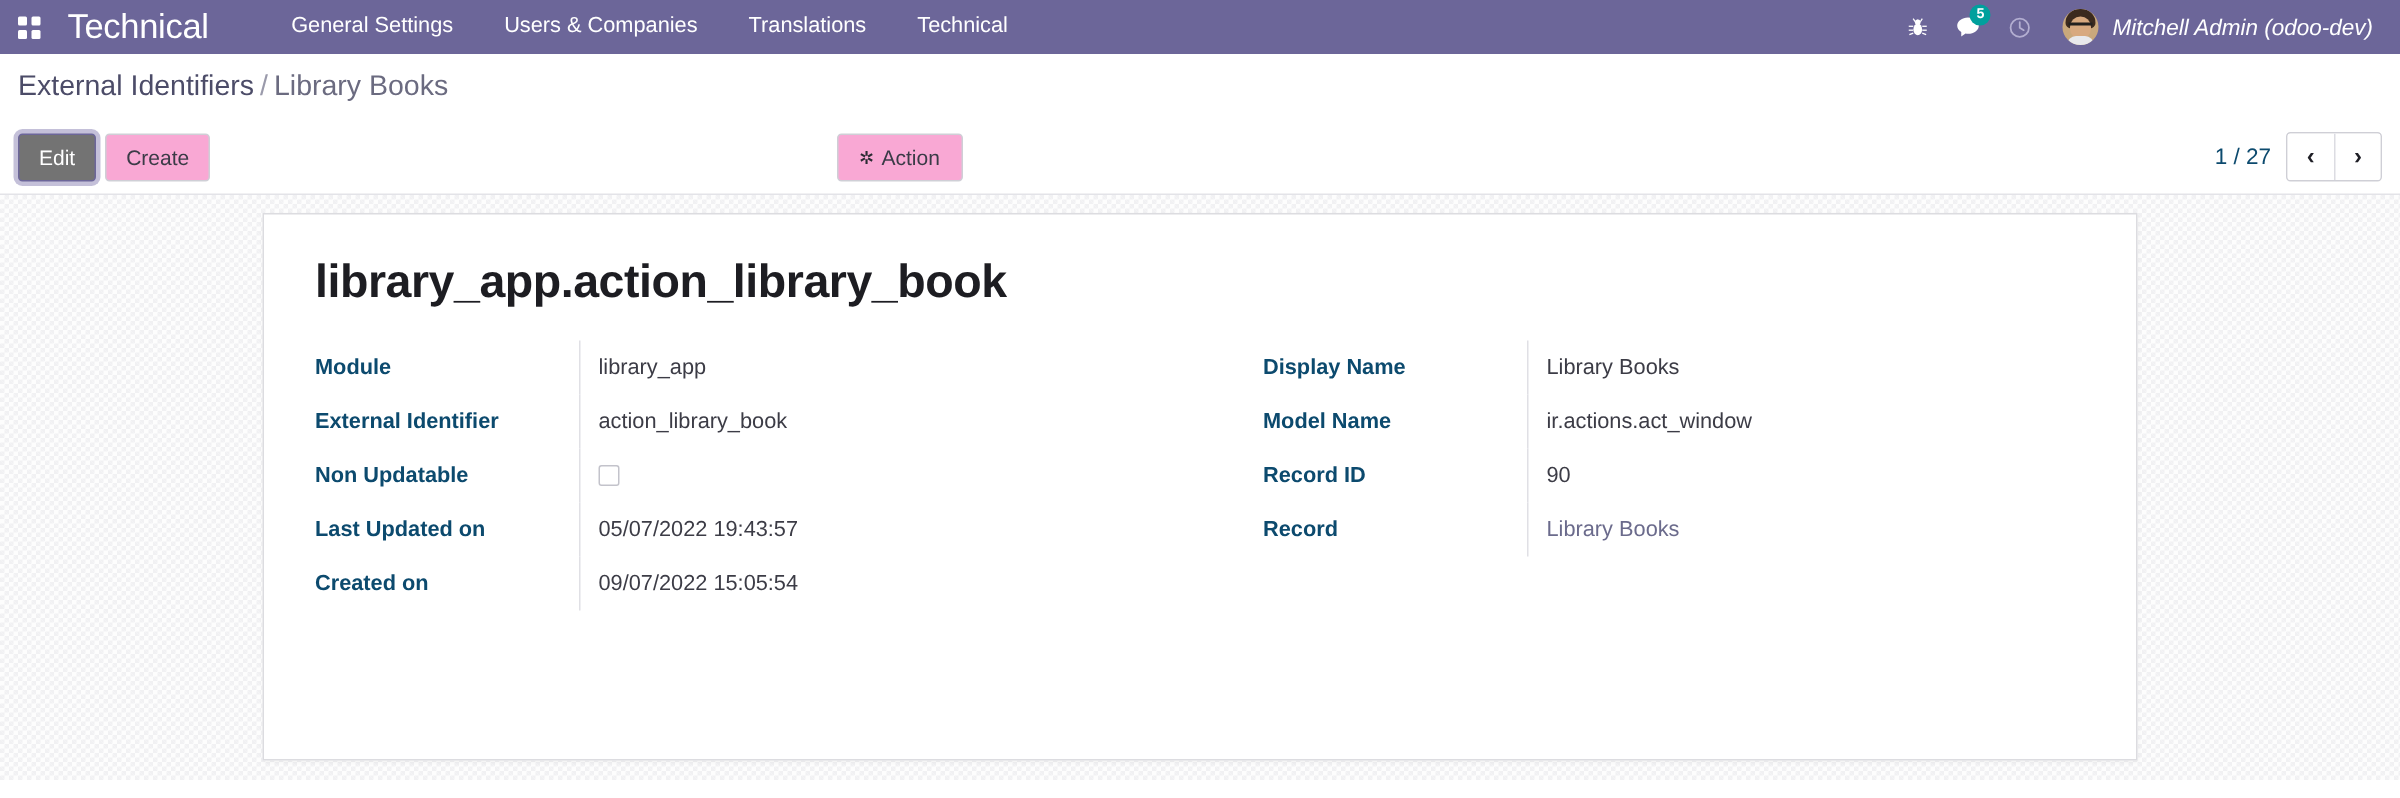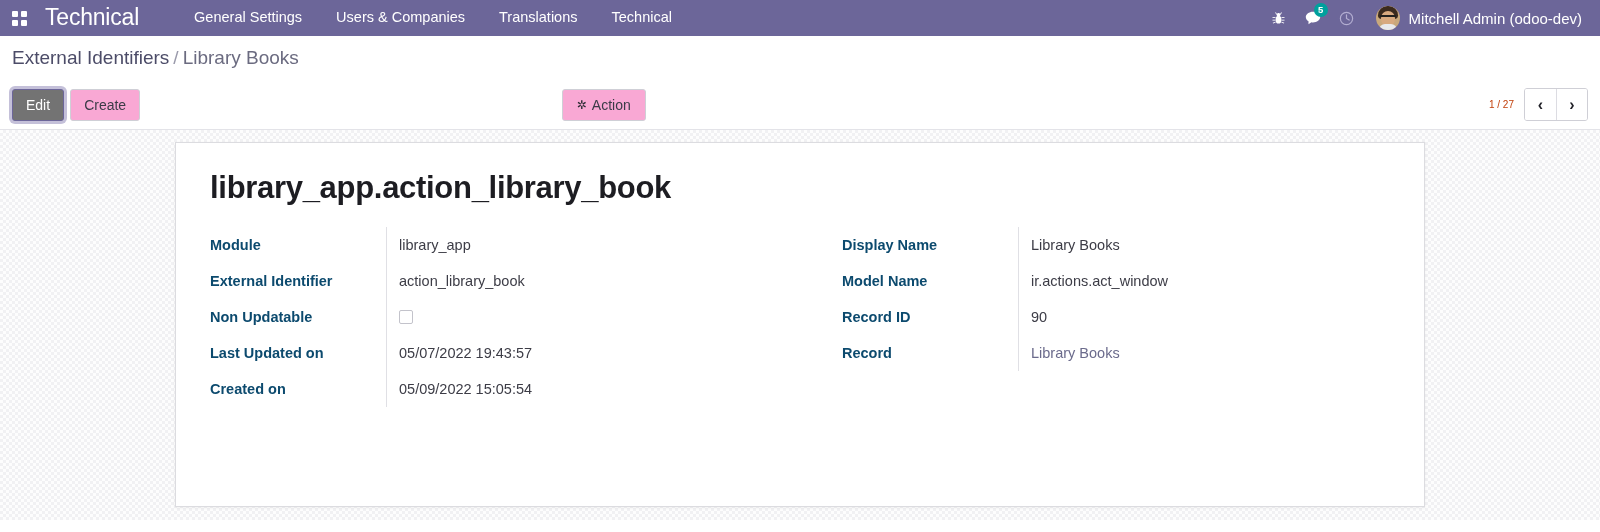--- a/index.html
+++ b/index.html
@@ -112,20 +112,21 @@
     padding: 0 3px;
     line-height: 1;
   }
 
   .user-menu {
     display: flex;
     align-items: center;
     gap: 9px;
     padding: 0 4px 0 12px;
     cursor: pointer;
+    font-style: italic;
   }
   .avatar {
     width: 24px;
     height: 24px;
     border-radius: 50%;
     overflow: hidden;
     flex: 0 0 auto;
     background: #c9a87c;
     position: relative;
   }
@@ -218,22 +219,22 @@
   }
   .cog-glyph { font-size: 12px; line-height: 1; color: #2b2b33; }
 
   .pager {
     margin-left: auto;
     display: flex;
     align-items: center;
     gap: 10px;
   }
   .pager-count {
-    font-size: 10px;
-    color: #c2410c;
+    font-size: 15px;
+    color: #0c4a6e;
     white-space: nowrap;
   }
   .pager-btns {
     display: flex;
     border: 1px solid #cfcfd6;
     border-radius: 3px;
     overflow: hidden;
   }
   .pager-btn {
     width: 31px;
@@ -450,21 +451,21 @@
           </div>
         </div>
 
         <div class="field-row">
           <div class="field-label">Last Updated on</div>
           <div class="field-value">05/07/2022 19:43:57</div>
         </div>
 
         <div class="field-row">
           <div class="field-label">Created on</div>
-          <div class="field-value">05/09/2022 15:05:54</div>
+          <div class="field-value">09/07/2022 15:05:54</div>
         </div>
 
       </div>
 
       <div class="form-col right">
 
         <div class="field-row">
           <div class="field-label">Display Name</div>
           <div class="field-value">Library Books</div>
         </div>

